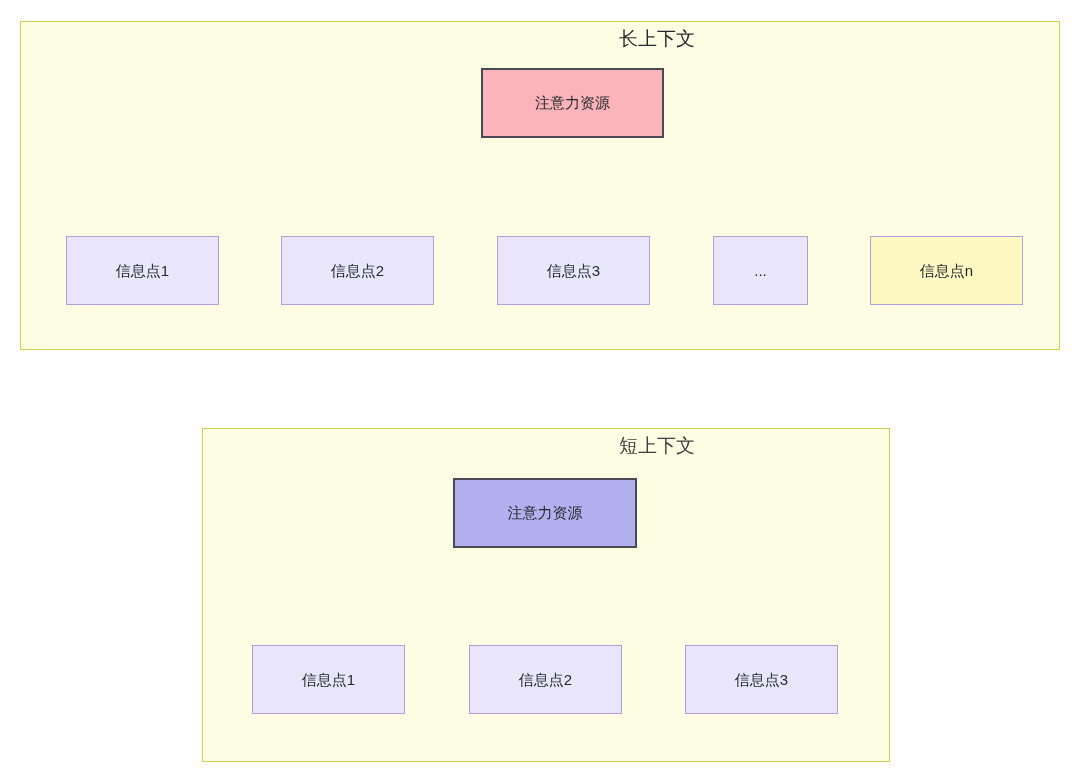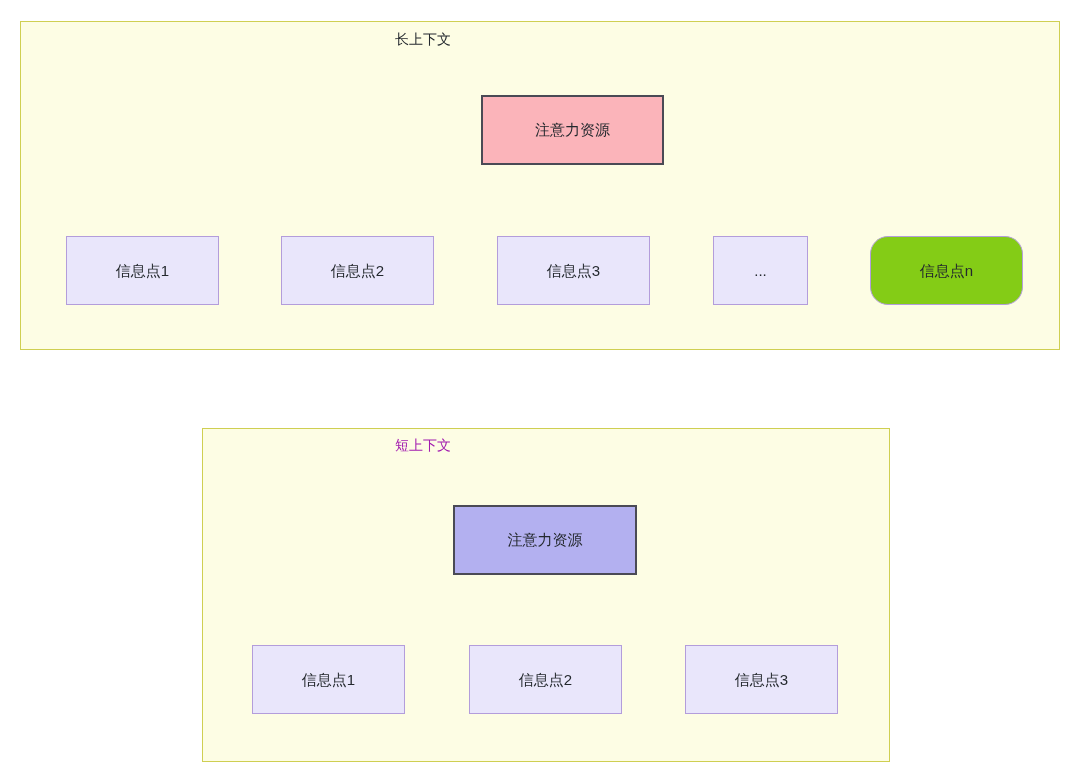--- a/index.html
+++ b/index.html
@@ -22,40 +22,39 @@
     height: 774px;
   }
   .container-box {
     position: absolute;
     box-sizing: border-box;
     background: #fdfde4;
     border: 1px solid #cfcf52;
   }
   .container-title {
     position: absolute;
-    text-align: left;
-    font-size: 14px;
+    text-align: right;
+    font-size: 19px;
     color: #24292e;
     white-space: nowrap;
     line-height: 18px;
   }
   .node {
     position: absolute;
     box-sizing: border-box;
     display: flex;
     align-items: center;
     justify-content: center;
     font-size: 15px;
     line-height: 18px;
     color: #24292e;
     white-space: nowrap;
   }
   .node-root {
     border: 2px solid #4a4a55;
-    margin-top: 27px;
   }
   .node-leaf {
     border: 1px solid #a3a3a3;
     background: #e9e6fb;
   }
   .edge-layer {
     position: absolute;
     left: 0;
     top: 0;
     width: 1080px;
@@ -95,20 +94,20 @@
       <path d="M 637 549 C 713.88 554.81, 761 597.14, 761 632" class="edge-path" stroke="#333344"></path>
       <polygon points="755.5,630 766.5,630 761,640.5" class="edge-head"></polygon>
     </svg>
 <div class="container-box" style="left: 20px; top: 21px; width: 1040px; height: 329px; background: rgb(253, 253, 228); border-color: rgb(207, 207, 82);"></div>
     <div class="container-title" style="left: 395px; top: 30px; width: 300px; color: rgb(36, 41, 46);">长上下文</div>
     <div class="node node-root" style="left: 481px; top: 68px; width: 183px; height: 70px; background: rgb(251, 180, 186); border-color: rgb(74, 74, 85);">注意力资源</div>
     <div class="node node-leaf" style="left: 66px; top: 236px; width: 153px; height: 69px; background: rgb(233, 230, 251); border-color: rgb(179, 157, 219);">信息点1</div>
     <div class="node node-leaf" style="left: 281px; top: 236px; width: 153px; height: 69px; background: rgb(233, 230, 251); border-color: rgb(179, 157, 219);">信息点2</div>
     <div class="node node-leaf" style="left: 497px; top: 236px; width: 153px; height: 69px; background: rgb(233, 230, 251); border-color: rgb(179, 157, 219);">信息点3</div>
     <div class="node node-leaf" style="left: 713px; top: 236px; width: 95px; height: 69px; background: rgb(233, 230, 251); border-color: rgb(179, 157, 219);">...</div>
-    <div class="node node-leaf" style="left: 870px; top: 236px; width: 153px; height: 69px; background: #84cc16; border-color: rgb(179, 157, 219); border-radius: 18px;">信息点n</div>
+    <div class="node node-leaf" style="left: 870px; top: 236px; width: 153px; height: 69px; background: #fef9c3; border-color: rgb(179, 157, 219);">信息点n</div>
     <div class="container-box" style="left: 202px; top: 428px; width: 688px; height: 334px; background: rgb(253, 253, 228); border-color: rgb(207, 207, 82);"></div>
-    <div class="container-title" style="left: 395px; top: 437px; width: 300px; color: #a21caf; font-family: Liberation Serif, serif;">短上下文</div>
+    <div class="container-title" style="left: 395px; top: 437px; width: 300px; color: #404040; font-family: Liberation Serif, serif;">短上下文</div>
     <div class="node node-root" style="left: 453px; top: 478px; width: 184px; height: 70px; background: rgb(179, 176, 240); border-color: rgb(74, 74, 85);">注意力资源</div>
     <div class="node node-leaf" style="left: 252px; top: 645px; width: 153px; height: 69px; background: rgb(233, 230, 251); border-color: rgb(179, 157, 219);">信息点1</div>
     <div class="node node-leaf" style="left: 469px; top: 645px; width: 153px; height: 69px; background: rgb(233, 230, 251); border-color: rgb(179, 157, 219);">信息点2</div>
     <div class="node node-leaf" style="left: 685px; top: 645px; width: 153px; height: 69px; background: rgb(233, 230, 251); border-color: rgb(179, 157, 219);">信息点3</div>
   </div>
 
 </body></html>

